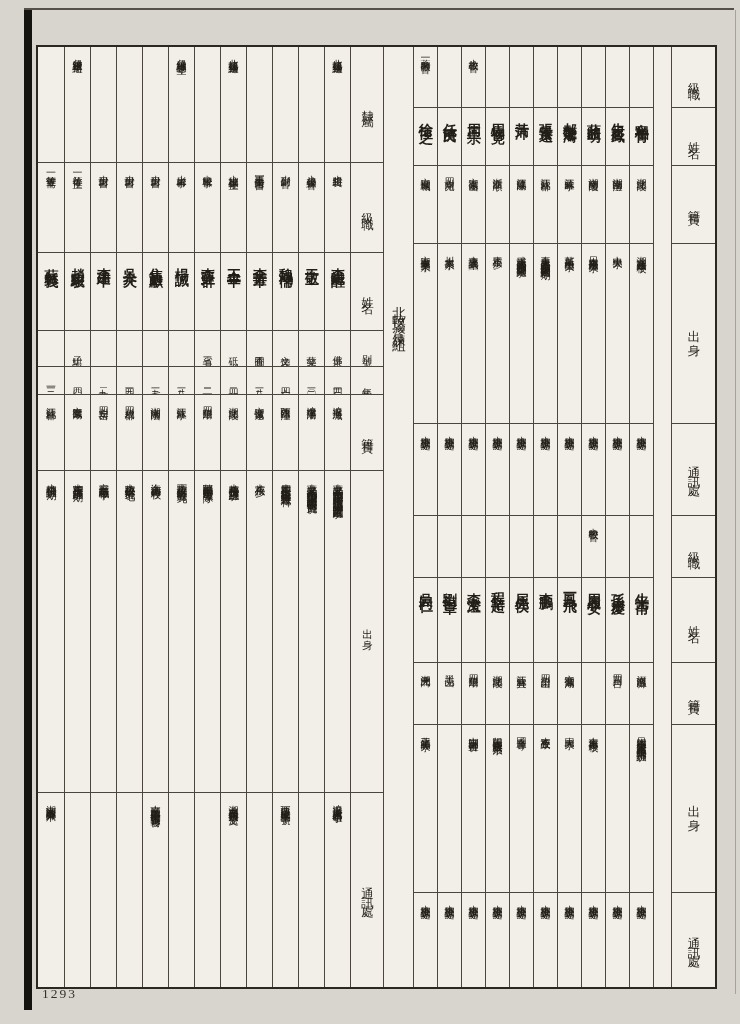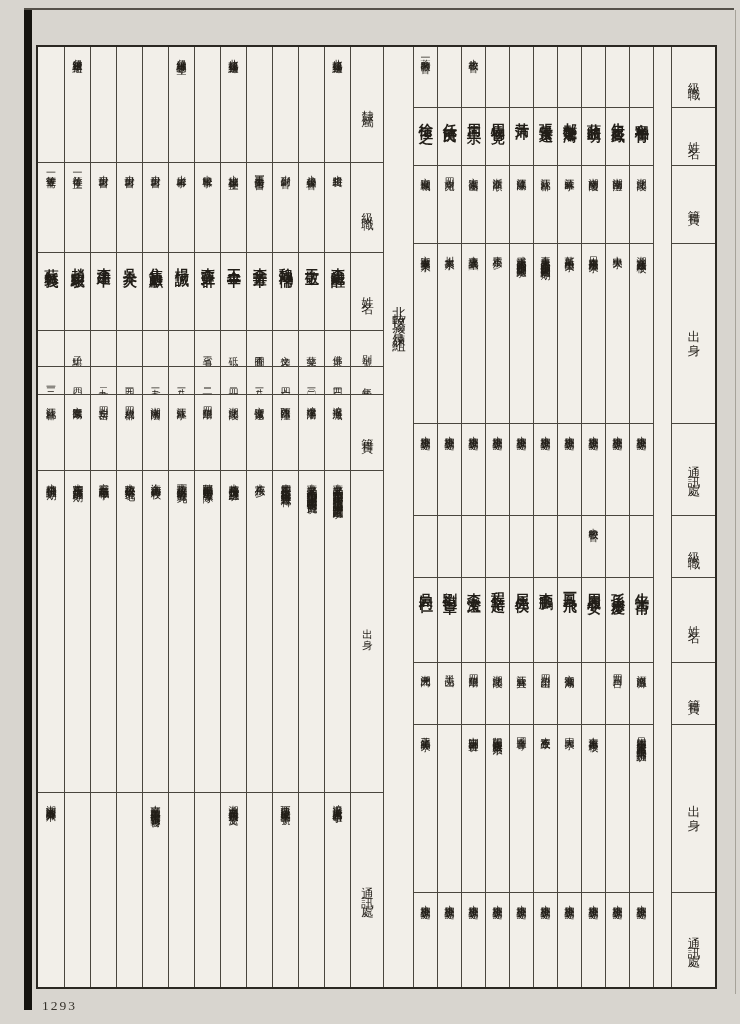--- a/index.html
+++ b/index.html
@@ -80,21 +80,20 @@
   .r1-addr{height:95px;}
 
   .glabel{
     writing-mode:vertical-rl;text-orientation:upright;
     font-size:13.5px;letter-spacing:0.5em;color:var(--ink);
   }
   .page-number{
     position:absolute;left:42px;top:986px;
     font-size:13.5px;letter-spacing:2px;color:#35312a;
     font-family:"Liberation Serif","DejaVu Serif",serif;
-    margin-top:12px;
   }
 </style>
 </head>
 <body>
 
 <div class="sheet">
   <div class="edge-bar"></div>
   <div class="top-line"></div>
   <div class="right-line"></div>
 

